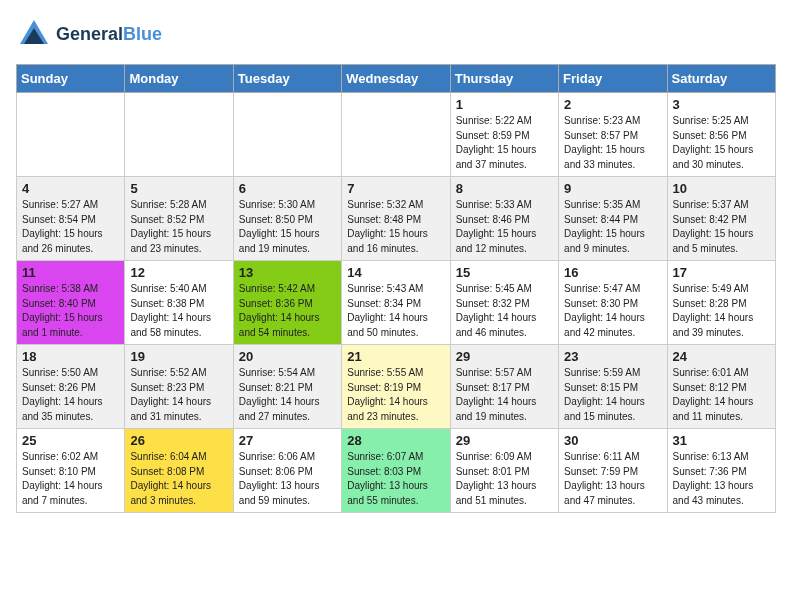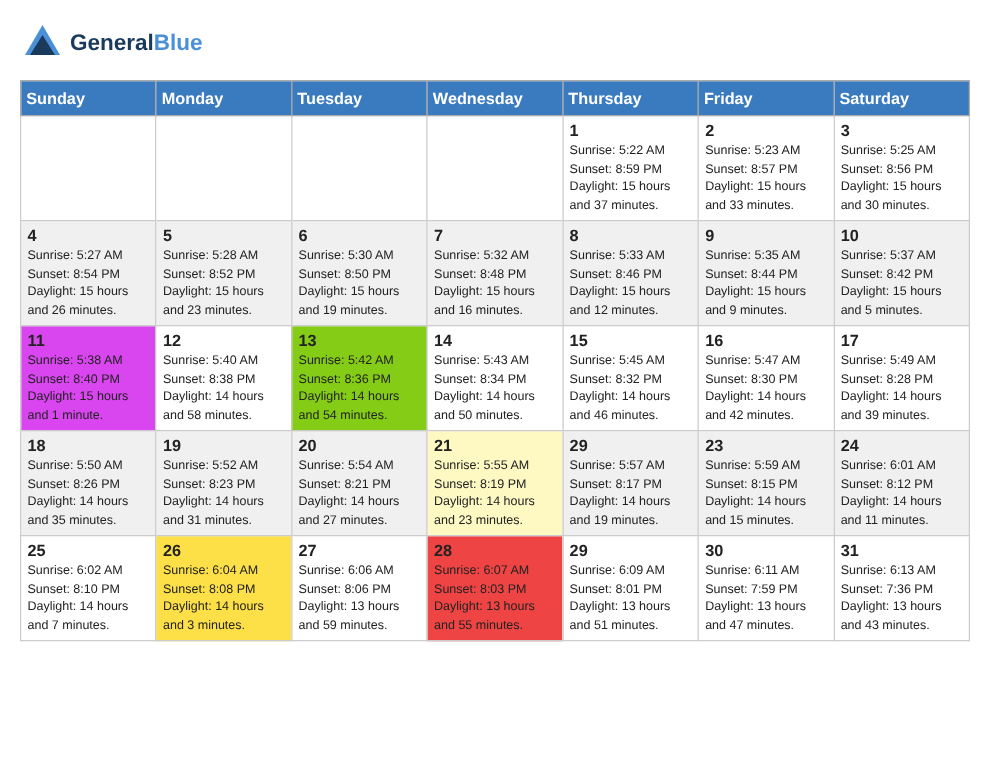--- a/index.html
+++ b/index.html
@@ -251,21 +251,21 @@
 Daylight: 14 hours
 and 3 minutes.</div>
           </td>
           <td style="background: rgb(255, 255, 255);">
             <div class="day-num">27</div>
             <div class="day-info">Sunrise: 6:06 AM
 Sunset: 8:06 PM
 Daylight: 13 hours
 and 59 minutes.</div>
           </td>
-          <td style="background: #ef4444;">
+          <td style="background: #86efac;">
             <div class="day-num">28</div>
             <div class="day-info">Sunrise: 6:07 AM
 Sunset: 8:03 PM
 Daylight: 13 hours
 and 55 minutes.</div>
           </td>
           <td style="background: rgb(255, 255, 255);">
             <div class="day-num">29</div>
             <div class="day-info">Sunrise: 6:09 AM
 Sunset: 8:01 PM

